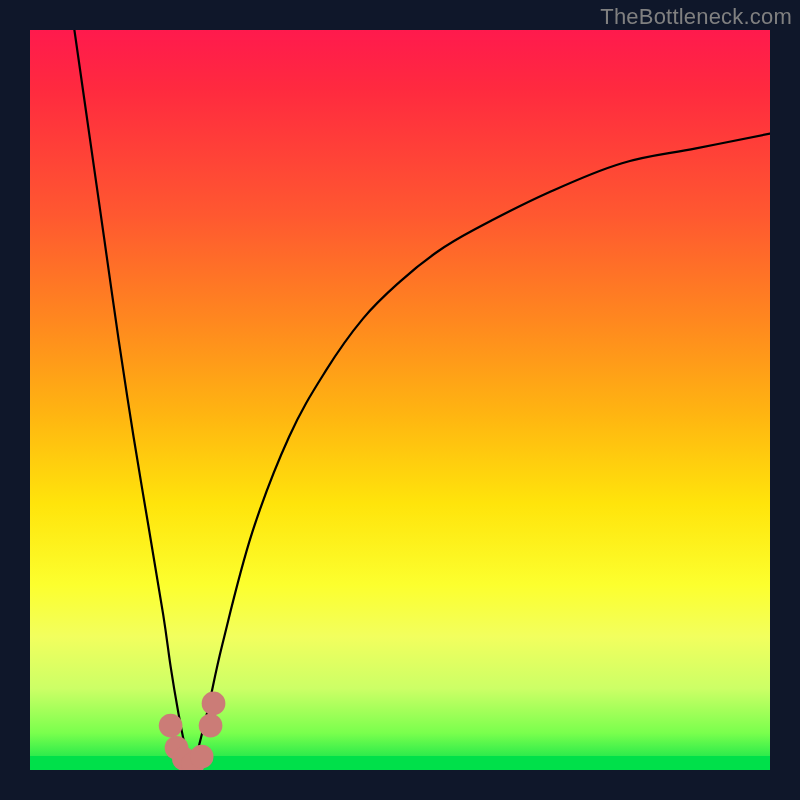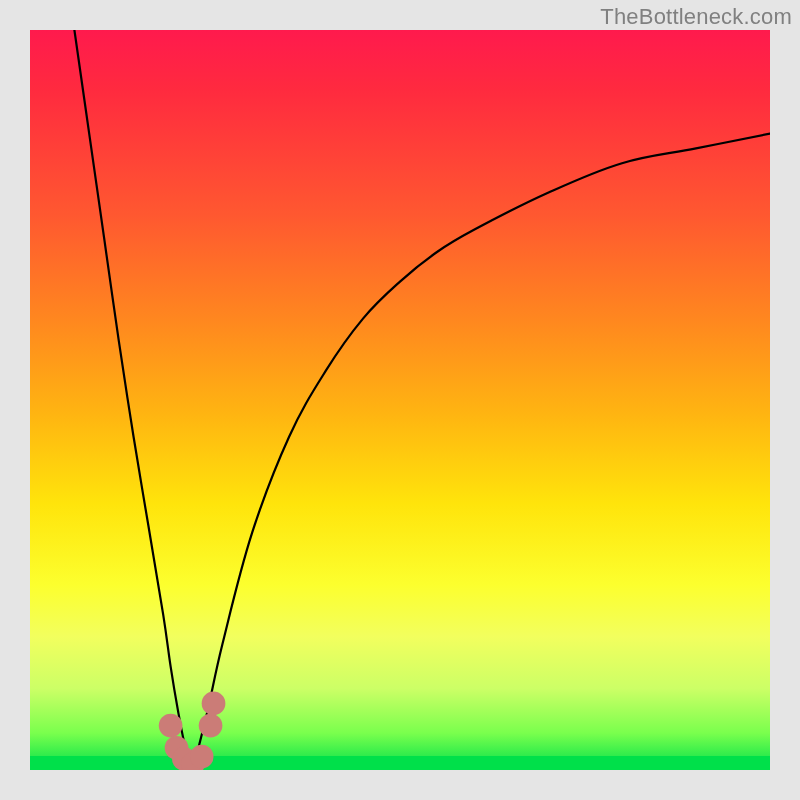--- a/index.html
+++ b/index.html
@@ -7,21 +7,21 @@
     padding: 0;
     width: 800px;
     height: 800px;
     background: #000;
     overflow: hidden;
     font-family: Arial, Helvetica, sans-serif;
   }
   .frame {
     position: absolute;
     inset: 0;
-    background: #e5e5e5;
+    background: #0f172a;
     padding-left: 48px;
   }
   .plot-area {
     position: absolute;
     left: 30px;
     top: 30px;
     width: 740px;
     height: 740px;
     overflow: hidden;
     

